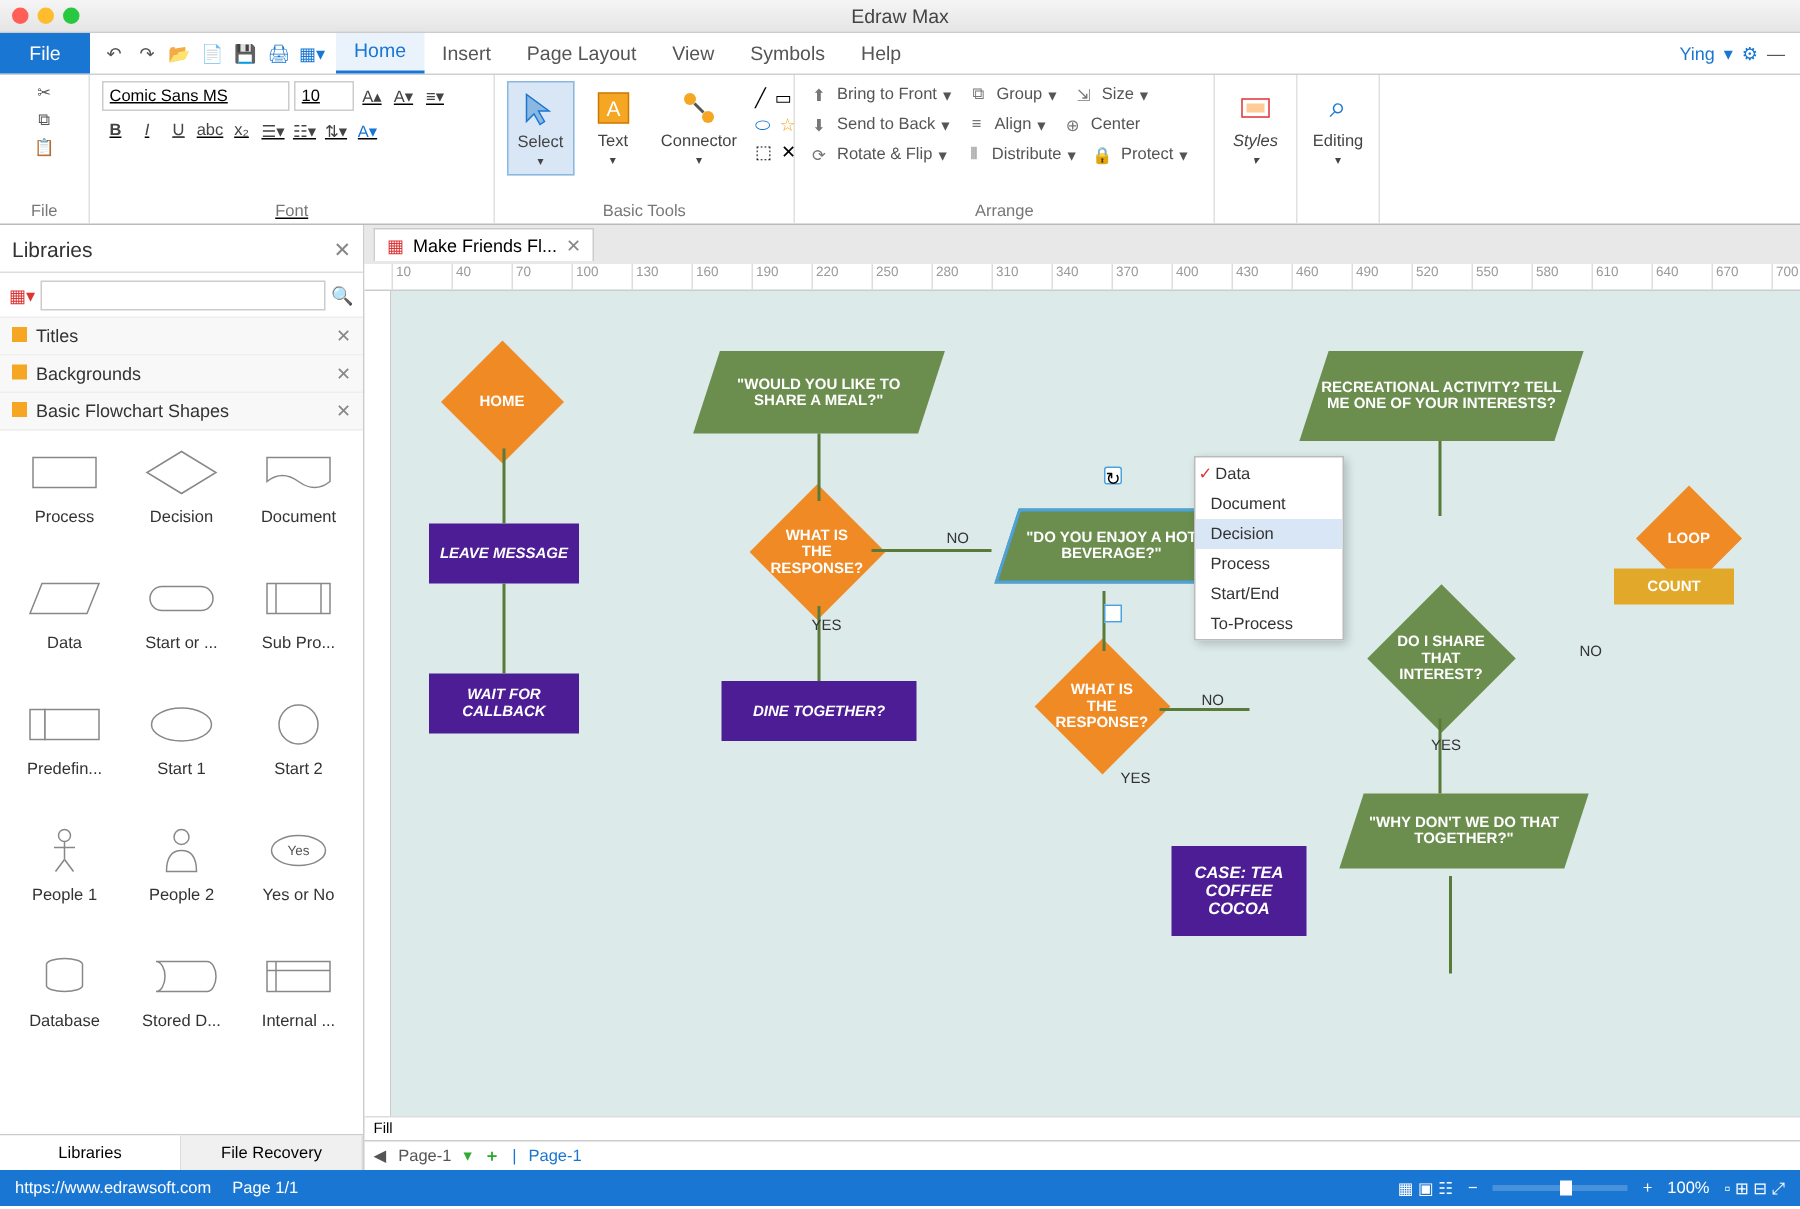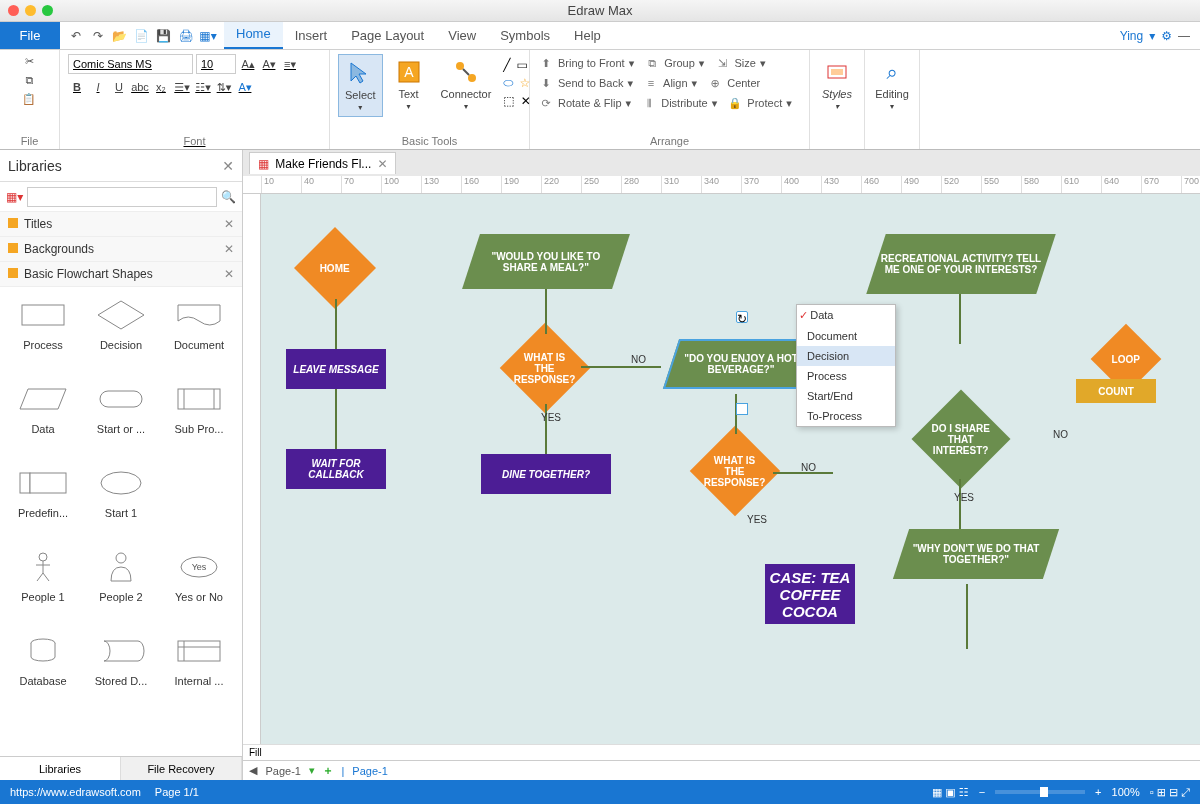--- a/index.html
+++ b/index.html
@@ -347,20 +347,28 @@
             </div>
             <span>Predefin...</span>
           </div>
           <div class="shape-cell">
             <div class="shape-thumb">
               <svg width="54" height="36">
                 <ellipse cx="27" cy="18" rx="20" ry="11" fill="#fff" stroke="#888"></ellipse>
               </svg>
             </div>
             <span>Start 1</span>
+          </div>
+          <div class="shape-cell">
+            <div class="shape-thumb">
+              <svg width="54" height="36">
+                <circle cx="27" cy="18" r="13" fill="#fff" stroke="#888"></circle>
+              </svg>
+            </div>
+            <span>Start 2</span>
           </div>
         </div>
         <div class="shape-row">
           <div class="shape-cell">
             <div class="shape-thumb">
               <svg width="54" height="36">
                 <circle cx="27" cy="8" r="4" fill="none" stroke="#888"></circle>
                 <line x1="27" y1="12" x2="27" y2="24" stroke="#888"></line>
                 <line x1="20" y1="16" x2="34" y2="16" stroke="#888"></line>
                 <line x1="27" y1="24" x2="21" y2="32" stroke="#888"></line>
@@ -482,21 +490,21 @@
         <div class="fc process" style="left:220px;top:260px;width:130px;height:40px;">
             <span>DINE TOGETHER?</span>
           </div>
 
         <div class="fc data" style="left:410px;top:145px;width:140px;height:50px;border:2px solid #4aa3e0;">
             <span>"DO YOU ENJOY A HOT BEVERAGE?"</span>
           </div>
         <div class="fc decision" style="left:442px;top:245px;width:64px;height:64px;">
             <span>WHAT IS THE RESPONSE?</span>
           </div>
-        <div class="fc process" style="left:504px;top:370px;width:90px;height:60px;font-size:15px;">
+        <div class="fc process" style="left:520px;top:370px;width:90px;height:60px;font-size:11px;">
             <span>CASE: TEA COFFEE COCOA</span>
           </div>
 
         <div class="fc data" style="left:615px;top:40px;width:170px;height:60px;">
             <span>RECREATIONAL ACTIVITY? TELL ME ONE OF YOUR INTERESTS?</span>
           </div>
         <div class="fc decision" style="left:840px;top:140px;width:50px;height:50px;">
             <span>LOOP</span>
           </div>
         <div class="fc count" style="left:815px;top:185px;width:80px;height:24px;">

